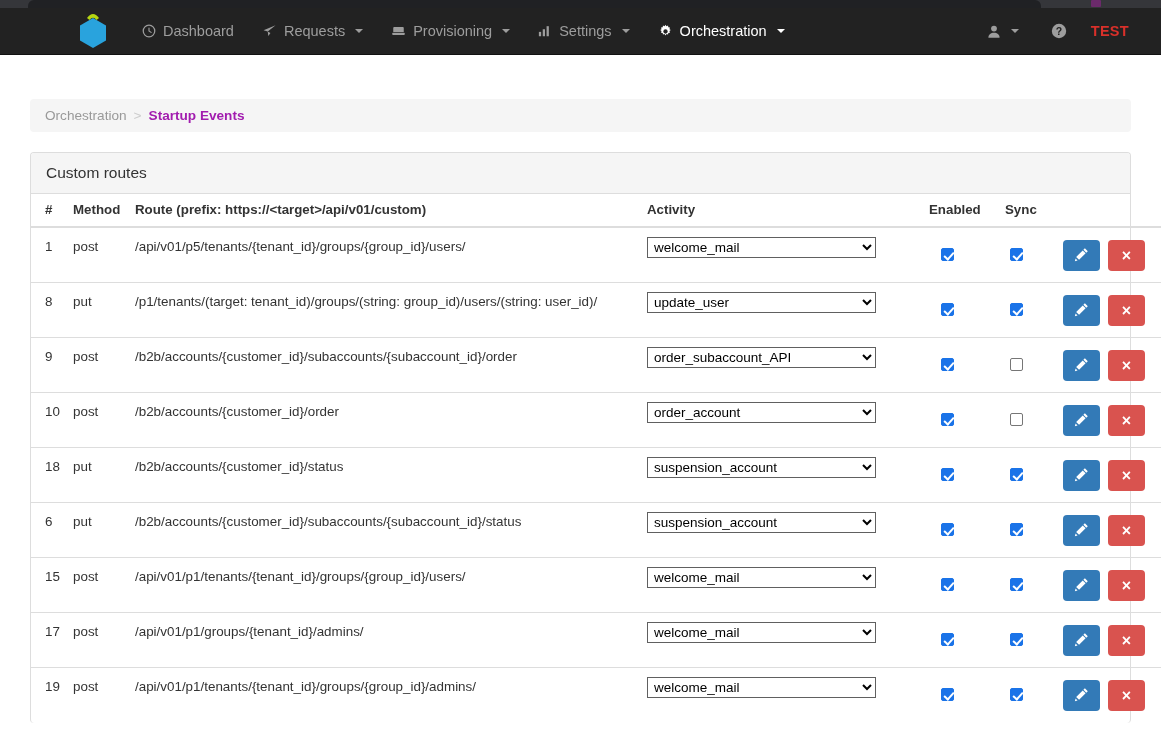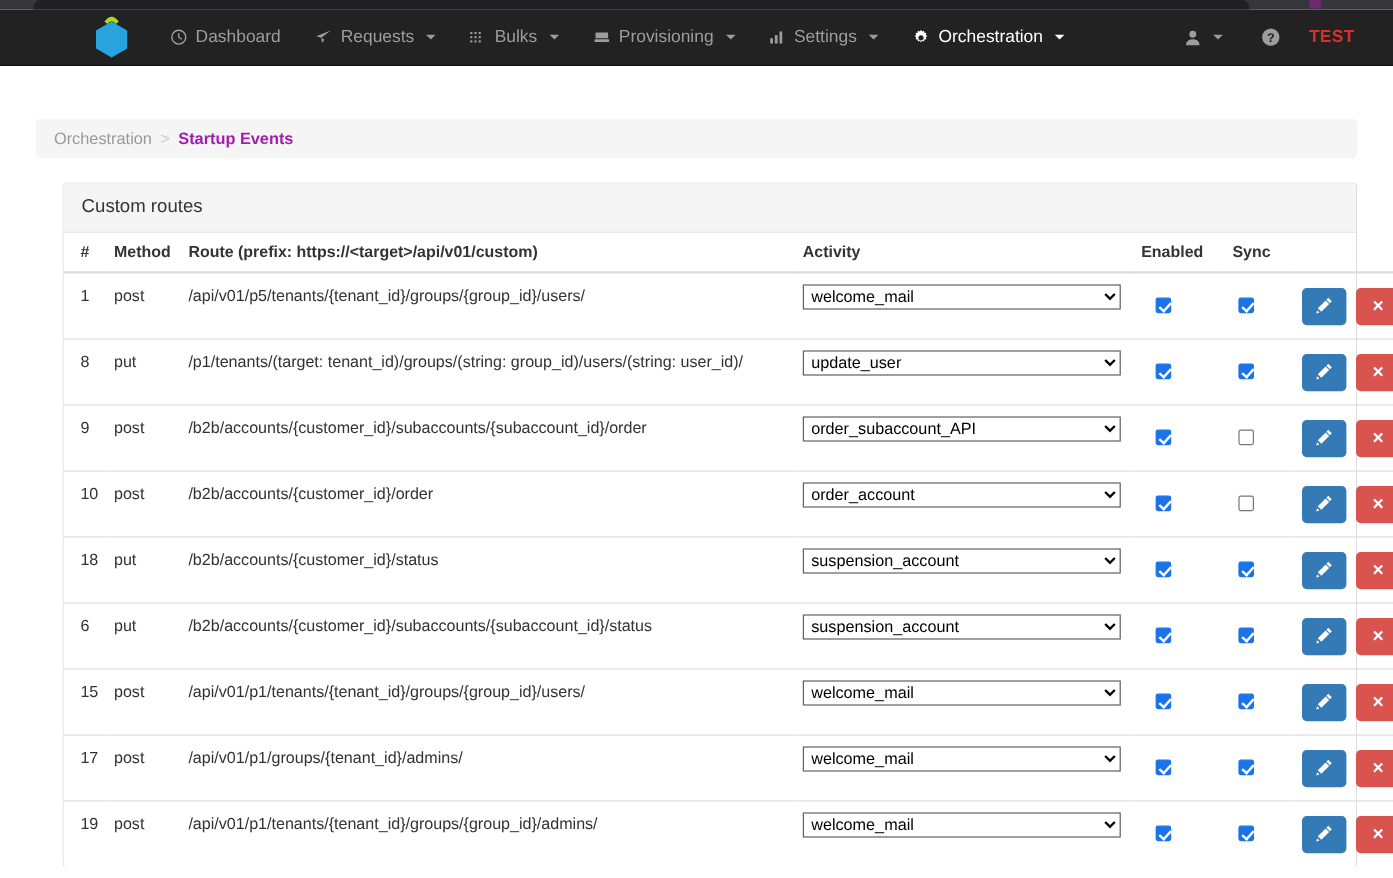--- a/index.html
+++ b/index.html
@@ -104,21 +104,20 @@
   .breadcrumb a { color: #999999; text-decoration: none; cursor: pointer; }
   .breadcrumb .sep { color: #cccccc; }
   .breadcrumb .crumb-current { color: #a21caf; font-weight: bold; }
 
   .panel {
     margin-top: 20px;
     border: 1px solid #dddddd;
     border-radius: 4px;
     background: #fff;
     border-bottom: none;
-    margin-left: 22px;
   }
   .panel-heading {
     background: #f5f5f5;
     border-bottom: 1px solid #dddddd;
     padding: 11px 15px;
     font-size: 15.5px;
     color: #333333;
     border-radius: 3px 3px 0 0;
   }
 
@@ -150,21 +149,21 @@
   .col-method { width: 62px; }
   .col-route  { width: 512px; }
   .col-act    { width: 282px; }
   .col-en     { width: 76px; }
   .col-sync   { width: 58px; }
   .col-btns   { width: 110px; }
 
   th.col-num { padding-left: 14px !important; }
 
   select.activity {
-    width: 265px;
+    width: 229px;
     height: 21px;
     font-size: 13.5px;
     font-family: "Liberation Sans", sans-serif;
     color: #000;
     background: #ffffff;
     border: 1px solid #606060;
     border-radius: 0;
     padding: 0 2px;
     margin-top: -2px;
   }
@@ -250,37 +249,20 @@
     <a class="nav-item">
       <span class="nav-ico">
         <svg width="15" height="14" viewBox="0 0 16 16">
             <path d="M15 1.5 L1.2 7.2 L6 8.6 L15 1.5 Z M6 8.6 L6.6 13.6 L9.1 10.4 Z" fill="currentColor"></path>
           </svg>
       </span>
       <span>Requests</span>
       <span class="caret"></span>
     </a>
 
-    <a class="nav-item">
-      <span class="nav-ico">
-        <svg width="14" height="14" viewBox="0 0 16 16" fill="currentColor">
-          <rect x="1" y="3" width="2" height="2"></rect>
-            <rect x="5" y="3" width="2" height="2"></rect>
-            <rect x="9" y="3" width="2" height="2"></rect>
-          <rect x="1" y="7" width="2" height="2"></rect>
-            <rect x="5" y="7" width="2" height="2"></rect>
-            <rect x="9" y="7" width="2" height="2"></rect>
-          <rect x="1" y="11" width="2" height="2"></rect>
-            <rect x="5" y="11" width="2" height="2"></rect>
-            <rect x="9" y="11" width="2" height="2"></rect>
-        </svg>
-      </span>
-      <span>Bulks</span>
-      <span class="caret"></span>
-    </a>
 
     <a class="nav-item">
       <span class="nav-ico">
         <svg width="15" height="14" viewBox="0 0 16 16" fill="currentColor">
             <path d="M3 3.5 h10 a1 1 0 0 1 1 1 v4.5 H2 V4.5 a1 1 0 0 1 1 -1 Z"></path>
             <rect x="1" y="10" width="14" height="2.6" rx="0.6"></rect>
           </svg>
       </span>
       <span>Provisioning</span>
       <span class="caret"></span>

